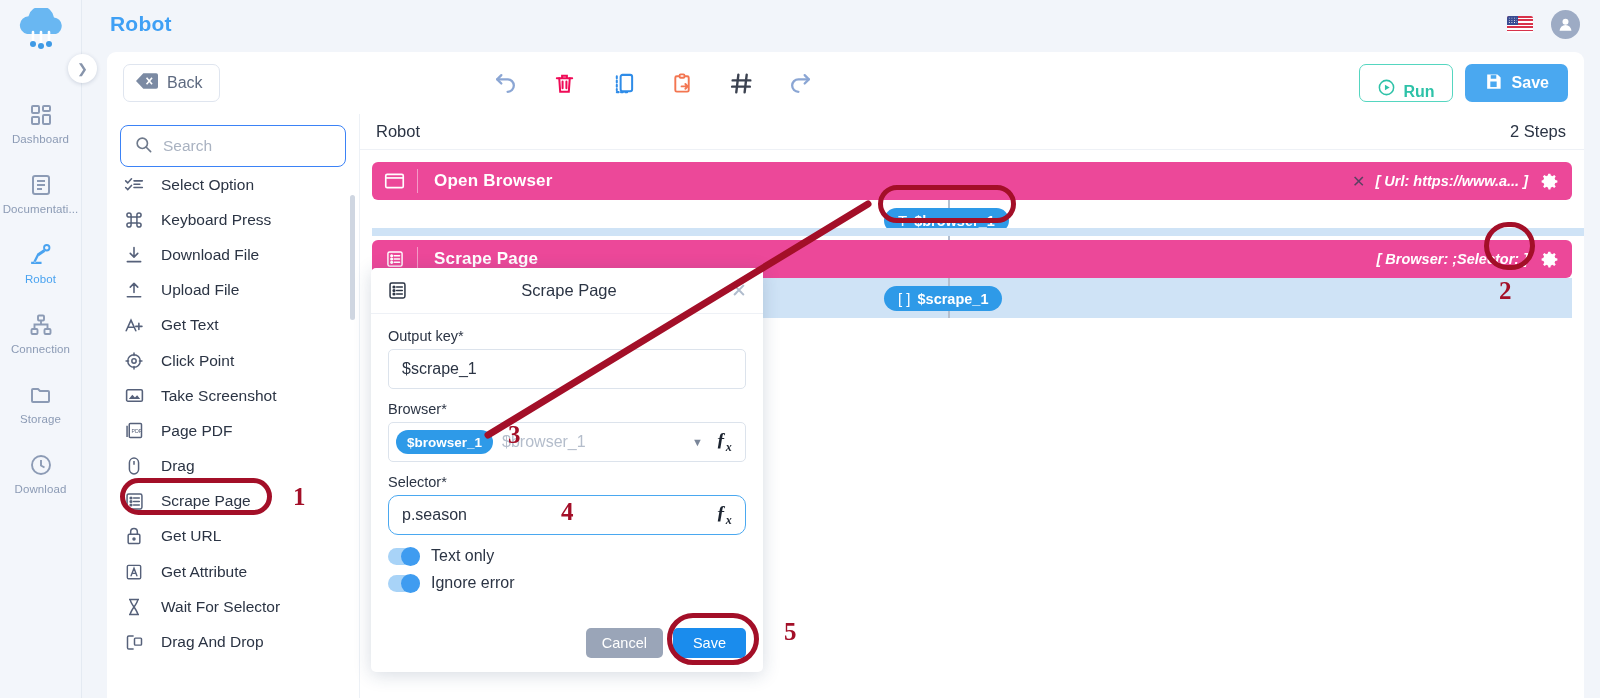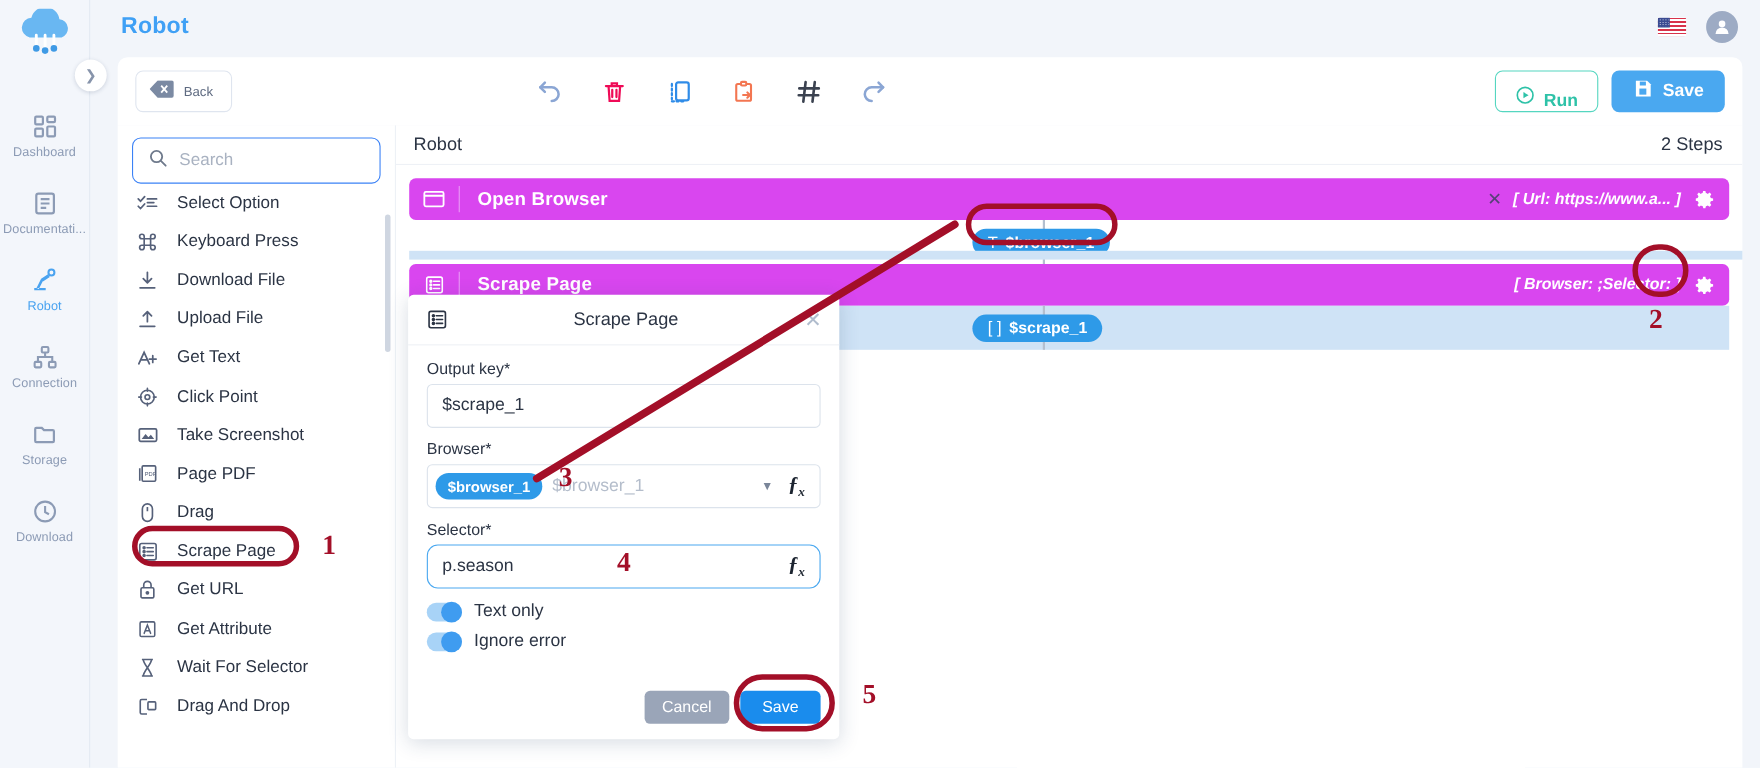--- a/index.html
+++ b/index.html
@@ -63,21 +63,21 @@
   .toolbar {
     position: absolute; left: 107px; top: 52px; width: 1477px; height: 62px;
     background: #fff; border-radius: 9px 9px 0 0;
     display: flex; align-items: center;
   }
   .back-btn {
     margin-left: 16px; height: 38px; padding: 0 16px 0 12px;
     border: 1px solid #dfe5ef; border-radius: 7px; background: #fff;
     display: flex; align-items: center; gap: 9px; cursor: pointer;
   }
-  .back-btn .bk-label { font-size: 12px; color: #5e6a80; }
+  .back-btn .bk-label { font-size: 16px; color: #5e6a80; }
   .tool-icons { margin: 0 auto; display: flex; align-items: center; gap: 33px; }
   .tool-ic { width: 26px; height: 26px; display:flex; align-items:center; justify-content:center; cursor: pointer; }
   .toolbar-right { margin-left: auto; display: flex; align-items: center; gap: 12px; margin-right: 16px; }
   .run-btn {
     height: 38px; padding: 0 17px; border: 1px solid #55d6c0; border-radius: 7px;
     background: #fff; color: #2ec2a8; font-size: 16px; font-weight: 600;
     display: flex; align-items: flex-end; gap: 8px; cursor: pointer;
   }
   .save-btn {
     height: 38px; padding: 0 19px; border: none; border-radius: 7px;
@@ -120,21 +120,21 @@
   }
   .canvas-head {
     height: 36px; display: flex; align-items: center; justify-content: space-between;
     padding: 0 18px 0 16px; border-bottom: 1px solid #eef1f6;
   }
   .canvas-head .ch-title { font-size: 16.5px; color: #2b3444; }
   .canvas-head .ch-steps { font-size: 16.5px; color: #2b3444; }
 
   .step-block {
     margin: 12px 12px 0 12px; height: 38px; border-radius: 6px;
-    background: #d946ef; display: flex; align-items: center; color: #fff;
+    background: #ec4899; display: flex; align-items: center; color: #fff;
   }
   .step-block .sb-icon {
     width: 46px; display: flex; align-items: center; justify-content: center;
     border-right: 1px solid rgba(255,255,255,.45); height: 24px;
   }
   .step-block .sb-title { margin-left: 16px; font-size: 17px; font-weight: 600; letter-spacing: .2px; }
   .step-block .sb-right { margin-left: auto; display: flex; align-items: center; gap: 10px; padding-right: 12px; }
   .step-block .sb-params { font-size: 14.5px; font-style: italic; font-weight: 700; }
   .step-block .sb-x { opacity: .75; font-size: 16px; cursor: pointer; color:#2c3e50; }
   .gear { width: 22px; height: 22px; display:flex; align-items:center; justify-content:center; cursor: pointer; }

